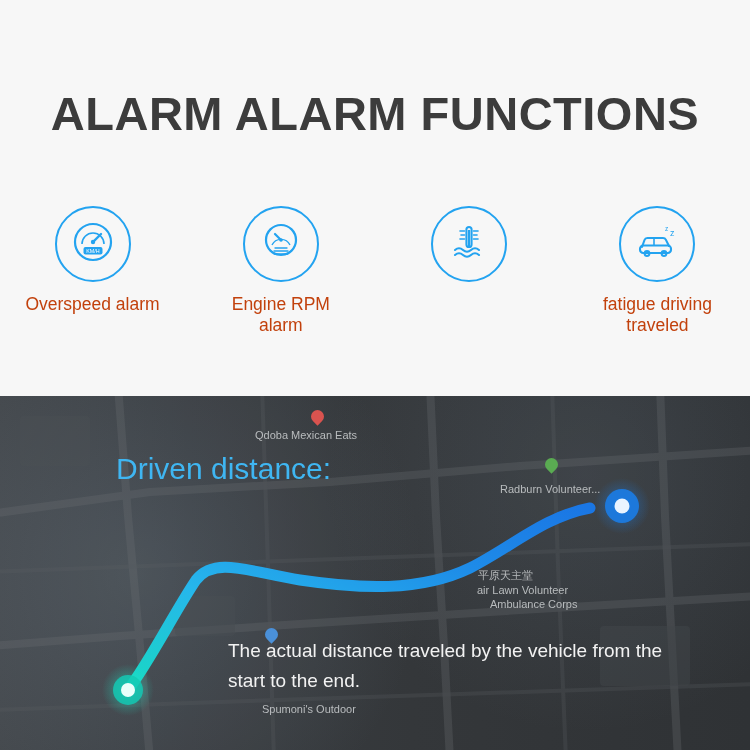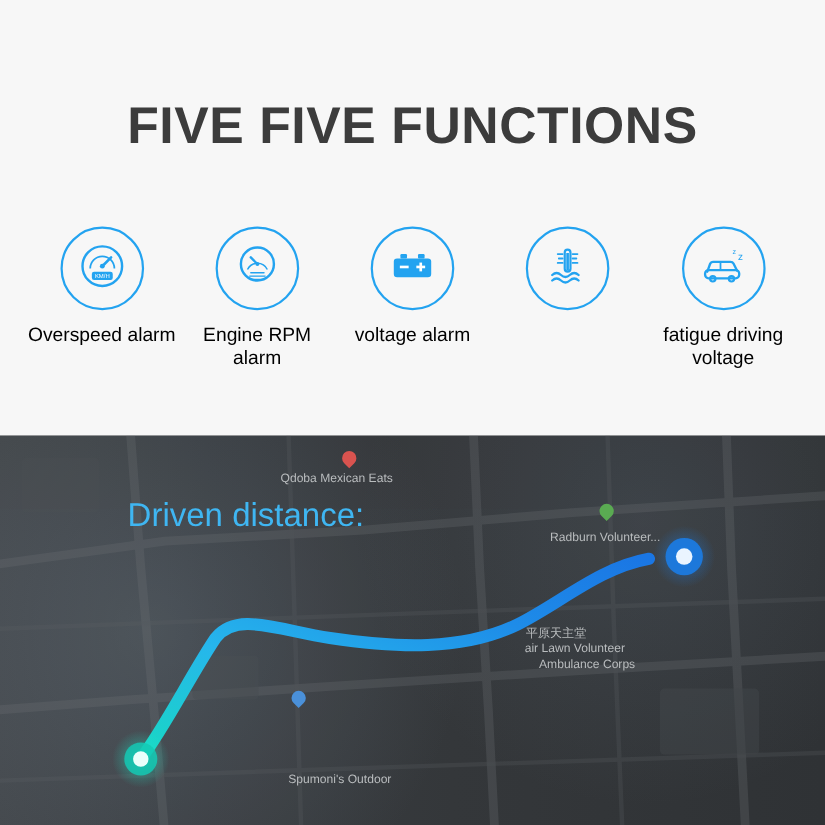--- a/index.html
+++ b/index.html
@@ -67,21 +67,21 @@
     align-items: center;
     justify-content: center;
     box-sizing: border-box;
     background: #f7f7f7;
   }
   .feature-label {
     margin-top: 12px;
     text-align: center;
     font-size: 17.5px;
     line-height: 21px;
-    color: #000000;
+    color: #c2410c;
     font-family: "Liberation Sans", sans-serif;
   }
 
   
   .map-panel {
     position: absolute;
     left: 0;
     top: 396px;
     width: 750px;
     height: 354px;
@@ -144,21 +144,21 @@
     height: 354px;
   }
 </style>
 </head>
 <body>
 
 <div class="page">
 
   <div class="top-panel">
 
-    <div class="title">FIVE FIVE FUNCTIONS</div>
+    <div class="title">ALARM ALARM FUNCTIONS</div>
 
     <div class="features">
 
       <div class="feature">
         <div class="circle">
           <span>
             <svg width="46" height="46" viewBox="0 0 46 46">
               <circle cx="23" cy="23" r="18" fill="none" stroke="#23a3f0" stroke-width="2.2"></circle>
               <path d="M12 25 A11 11 0 0 1 34 25" fill="none" stroke="#23a3f0" stroke-width="1.6"></path>
               <line x1="23" y1="23" x2="31" y2="15" stroke="#23a3f0" stroke-width="2.4" stroke-linecap="round"></line>
@@ -183,35 +183,20 @@
                 <line x1="17" y1="29" x2="29" y2="29"></line>
                 <line x1="16" y1="32" x2="30" y2="32"></line>
                 <line x1="17" y1="35" x2="29" y2="35"></line>
               </g>
             </svg>
           </span>
         </div>
         <div class="feature-label">Engine RPM alarm</div>
       </div>
 
-      <div class="feature">
-        <div class="circle">
-          <span>
-            <svg width="48" height="48" viewBox="0 0 48 48">
-              <rect x="7" y="17" width="34" height="17" rx="3" fill="#23a3f0"></rect>
-              <rect x="13" y="13" width="6" height="4" rx="1" fill="#23a3f0"></rect>
-              <rect x="29" y="13" width="6" height="4" rx="1" fill="#23a3f0"></rect>
-              <rect x="12.5" y="23.5" width="8" height="2.4" fill="#ffffff"></rect>
-              <rect x="27.5" y="23.5" width="8" height="2.4" fill="#ffffff"></rect>
-              <rect x="30.3" y="20.7" width="2.4" height="8" fill="#ffffff"></rect>
-            </svg>
-          </span>
-        </div>
-        <div class="feature-label">voltage alarm</div>
-      </div>
 
       <div class="feature">
         <div class="circle">
           <span>
             <svg width="46" height="46" viewBox="0 0 46 46">
               <rect x="20.4" y="8" width="5.2" height="20" rx="2.6" fill="none" stroke="#23a3f0" stroke-width="2"></rect>
               <rect x="21.8" y="11" width="2.4" height="16" fill="#23a3f0"></rect>
               <g stroke="#23a3f0" stroke-width="1.6" stroke-linecap="round">
                 <line x1="27.5" y1="12" x2="32" y2="12"></line>
                 <line x1="27.5" y1="16" x2="31" y2="16"></line>
@@ -234,21 +219,21 @@
               <path d="M10 30 L12.5 23 Q13.2 21 15.4 21 L31 21 Q33 21 33.8 22.6 L37 29" fill="none" stroke="#23a3f0" stroke-width="2.1" stroke-linecap="round"></path>
               <rect x="8" y="28.5" width="31" height="7.5" rx="3.2" fill="none" stroke="#23a3f0" stroke-width="2.1"></rect>
               <circle cx="15" cy="36.5" r="2.4" fill="none" stroke="#23a3f0" stroke-width="2"></circle>
               <circle cx="32" cy="36.5" r="2.4" fill="none" stroke="#23a3f0" stroke-width="2"></circle>
               <line x1="22" y1="21.5" x2="22" y2="28.5" stroke="#23a3f0" stroke-width="1.6"></line>
               <text x="38" y="19" font-size="9" fill="#23a3f0" font-family="Liberation Sans, sans-serif">z</text>
               <text x="33" y="14" font-size="6.5" fill="#23a3f0" font-family="Liberation Sans, sans-serif">z</text>
             </svg>
           </span>
         </div>
-        <div class="feature-label">fatigue driving voltage</div>
+        <div class="feature-label">fatigue driving traveled</div>
       </div>
 
     </div>
   </div>
 
   <div class="map-panel">
     <div class="map-bg"></div>
 
     <svg class="map-roads" viewBox="0 0 750 354" preserveAspectRatio="none">
       <g stroke="#6e7276" stroke-width="8" fill="none" opacity="0.55">
@@ -306,15 +291,16 @@
       <circle cx="128" cy="294" r="26" fill="url(#startGlow)"></circle>
       <circle cx="128" cy="294" r="15" fill="#14c9b4" opacity="0.85"></circle>
       <circle cx="128" cy="294" r="7" fill="#eafffb"></circle>
 
       <circle cx="622" cy="110" r="28" fill="url(#endGlow)"></circle>
       <circle cx="622" cy="110" r="17" fill="#1b7ce6" opacity="0.9"></circle>
       <circle cx="622" cy="110" r="7.5" fill="#eaf4ff"></circle>
     </svg>
 
     <div class="driven-distance">Driven distance:</div>
+    <div class="caption">The actual distance traveled by the vehicle from the start to the end.</div>
   </div>
 
 </div>
 
 </body></html>

